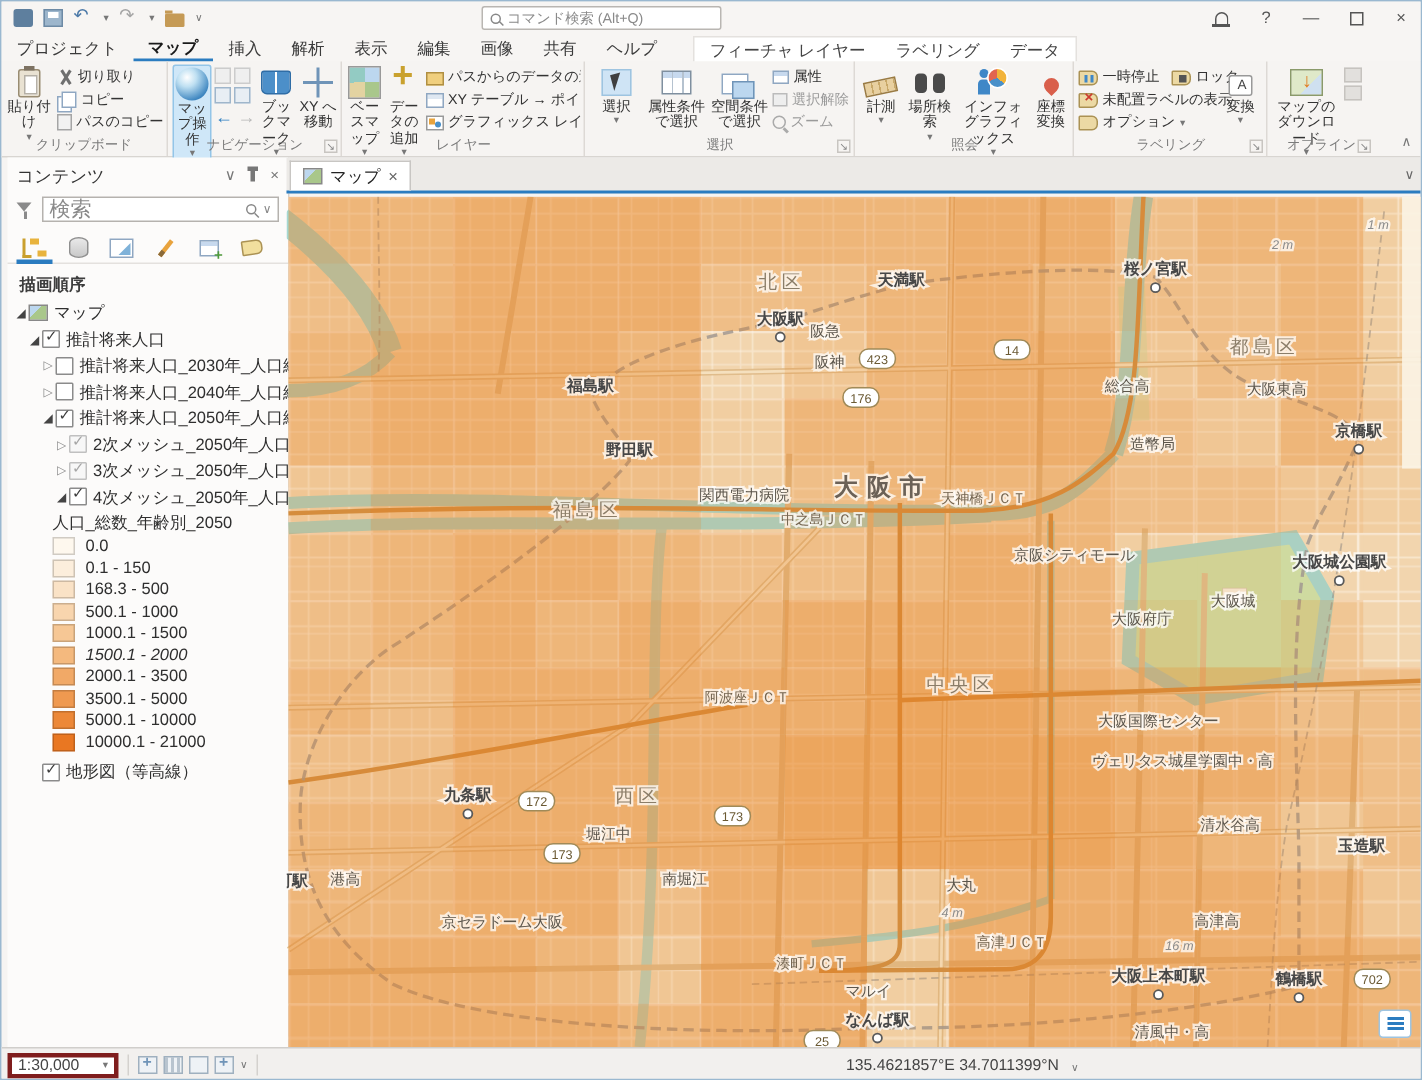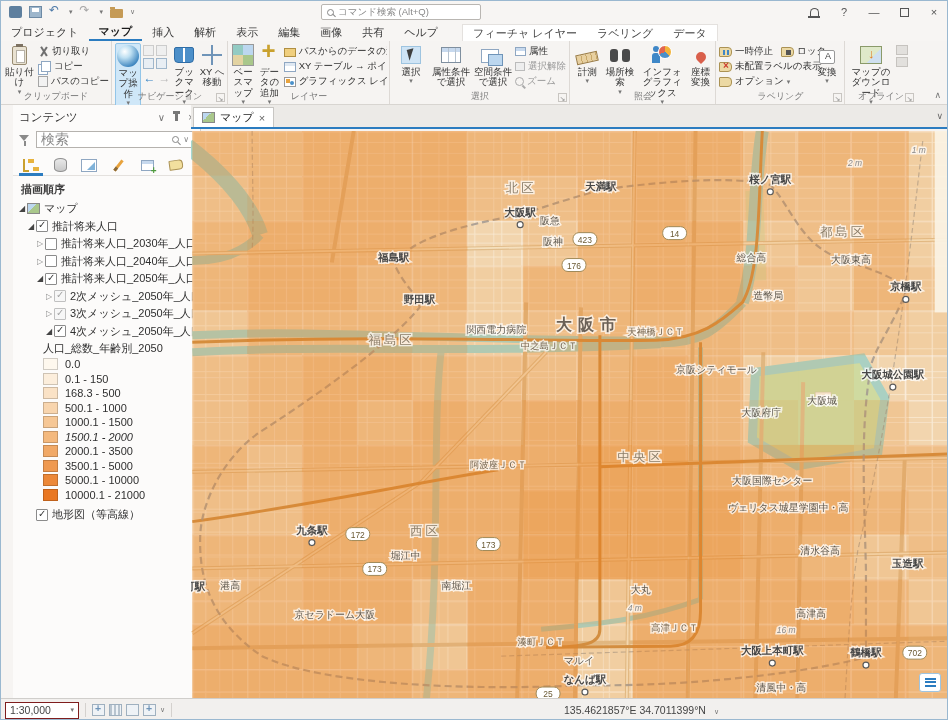--- a/index.html
+++ b/index.html
@@ -94,21 +94,21 @@
   .ic-tag{width:13px;height:10px;background:#ecd9a4;border:1px solid #ab9254;border-radius:1px 4px 4px 1px}
   .ic-tagpause::after{content:"";position:absolute;left:3px;top:2px;width:2px;height:5px;background:#3f87c7;box-shadow:4px 0 0 #3f87c7}
   .ic-taglock::after{content:"";position:absolute;left:4px;top:2px;width:5px;height:5px;background:#555}
   .ic-tagx::after{content:"×";position:absolute;left:3px;top:-3px;color:#cc3b2f;font-weight:bold;font-size:10px}
   .ic-convert{width:16px;height:14px;background:#fff;border:1px solid #999;border-radius:2px;margin-top:3px}
   .ic-convert::after{content:"A";position:absolute;left:5px;top:1px;font-size:9px;color:#444}
   .ic-dlmap{width:22px;height:18px;background:linear-gradient(135deg,#dfe9c9 0 60%,#cfe0f0 60%);border:1px solid #8a9a6a}
   .ic-dlmap::after{content:"↓";position:absolute;left:7px;top:0;color:#e07a1f;font-weight:bold;font-size:13px}
   .ic-graybox{width:12px;height:10px;background:#e2e0dd;border:1px solid #c6c3bf}
   
-  .panel{position:absolute;left:12px;top:104px;width:188px;height:593px;background:#fcfbfa;border-right:1px solid #d4d1ce}
+  .panel{position:absolute;left:4px;top:104px;width:188px;height:593px;background:#fcfbfa;border-right:1px solid #d4d1ce}
   .phead{height:24px;display:flex;align-items:center;padding:0 6px;font-size:11.5px;color:#333}
   .phead .sp{margin-left:auto;display:flex;gap:10px;color:#777;font-size:10px;align-items:center}
   .pinic{width:3px;height:7px;background:#777;position:relative;display:inline-block}
   .pinic::before{content:"";position:absolute;top:-3px;left:-2px;width:7px;height:3px;background:#777}
   .searchrow{display:flex;align-items:center;gap:5px;padding:2px 6px}
   .funnelw{width:12px;height:12px;position:relative}
   .funnelw::before{content:"";position:absolute;left:0;top:1px;border:5px solid transparent;border-top:6px solid #8a8a8a}
   .funnelw::after{content:"";position:absolute;left:4.5px;top:7px;width:2px;height:5px;background:#8a8a8a}
   .searchbox{flex:1;height:17px;border:1px solid #b5b2ae;background:#fff;display:flex;align-items:center;padding:0 4px;gap:4px}
   .searchbox .ph{flex:1;color:#8a8a8a;font-size:14px}
@@ -142,21 +142,21 @@
   .maparea{position:absolute;left:190px;top:104px;width:758px;height:593px}
   .maptabbar{position:absolute;left:0;top:0;width:758px;height:24px;background:#eceae7;border-bottom:2px solid #2b7cc0;display:flex;align-items:flex-end}
   .vtab{margin-left:2px;height:20px;background:#fff;border:1px solid #c8c6c3;border-bottom:none;display:flex;align-items:center;gap:5px;padding:0 8px;font-size:11px;color:#222}
   .vtab .x{color:#666;font-size:11px}
   .tabchev{margin-left:auto;margin-right:6px;color:#666;font-size:9px;align-self:center}
   .mapview{position:absolute;left:0;top:26px;width:758px;height:567px;overflow:hidden}
   .floorbtn{position:absolute;right:8px;bottom:6px;width:22px;height:19px;background:#fff;border:1px solid #9ec4e0;border-radius:3px;display:flex;align-items:center;justify-content:center}
   .floorbtn .bars{width:11px;height:9px;background:repeating-linear-gradient(#2b7cc0 0 2px,transparent 2px 3.5px)}
   
   .statusbar{position:absolute;left:0;top:697px;width:948px;height:23px;background:#f2f0ee;border-top:1px solid #d0cecb;display:flex;align-items:center;font-size:10.5px;color:#444}
-  .scalebox{margin-left:4px;width:74px;height:17px;border:1px solid #7f1d1d;background:#fff;display:flex;align-items:center;padding:0 4px;justify-content:space-between}
+  .scalebox{margin-left:4px;width:74px;height:17px;border:3px solid #7f1d1d;background:#fff;display:flex;align-items:center;padding:0 4px;justify-content:space-between}
   .sbsep{width:1px;height:14px;background:#d4d1ce;margin:0 6px}
   .sbic{width:13px;height:12px;border:1px solid #9fb0bf;background:#eef2f6;margin-right:4px;position:relative}
   .sbic.grid{background:repeating-linear-gradient(90deg,#b8c4cf 0 2px,#eef2f6 2px 4px)}
   .sbic.cross::after{content:"+";position:absolute;left:2px;top:-3px;color:#6f94b8;font-weight:bold}
   .coords{position:absolute;left:563px;display:flex;gap:8px;align-items:flex-end}
   .sbright{margin-left:auto;display:flex;align-items:center;gap:6px;padding-right:8px;color:#555}
   .pausebars{width:8px;height:10px;background:repeating-linear-gradient(90deg,#2b5f8f 0 3px,transparent 3px 5px)}
   .refresh{color:#2b7cc0;font-weight:bold;font-size:13px}
   .selicon{width:11px;height:10px;border:1px solid #b0ada9;background:#e8e6e3}
   .sqic{width:10px;height:10px;border:1px solid #9a9a9a;background:#fff}

